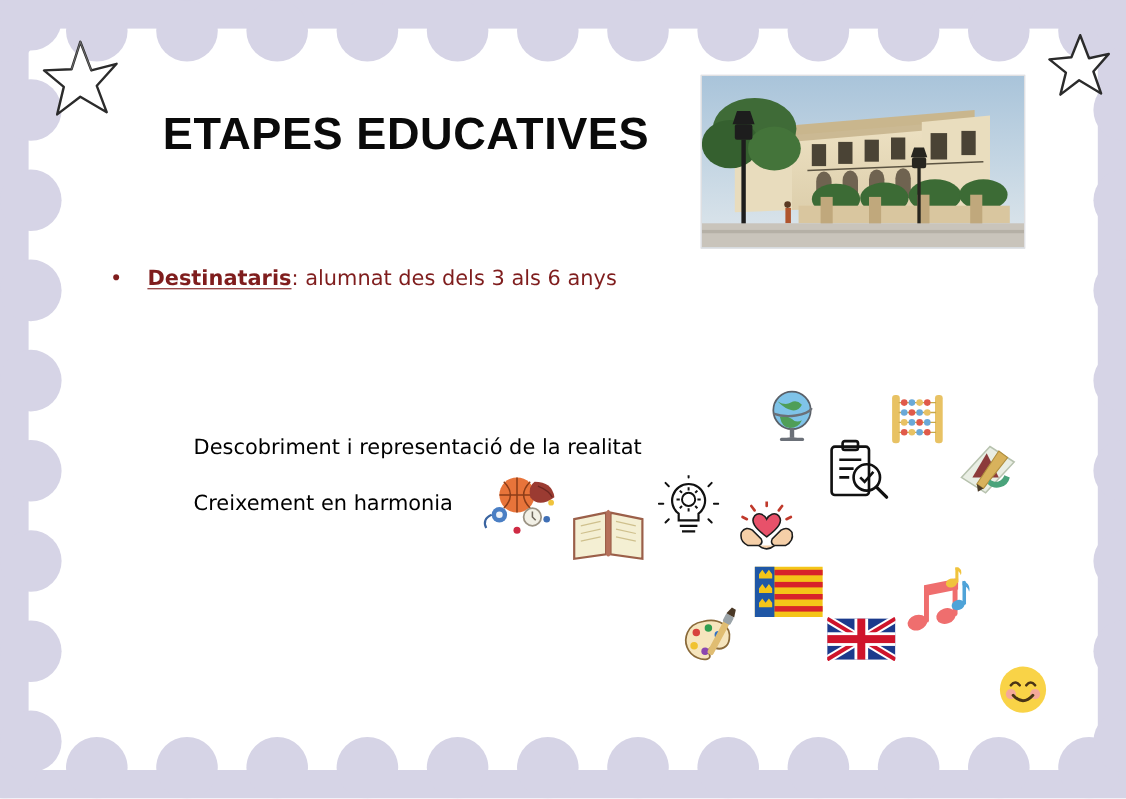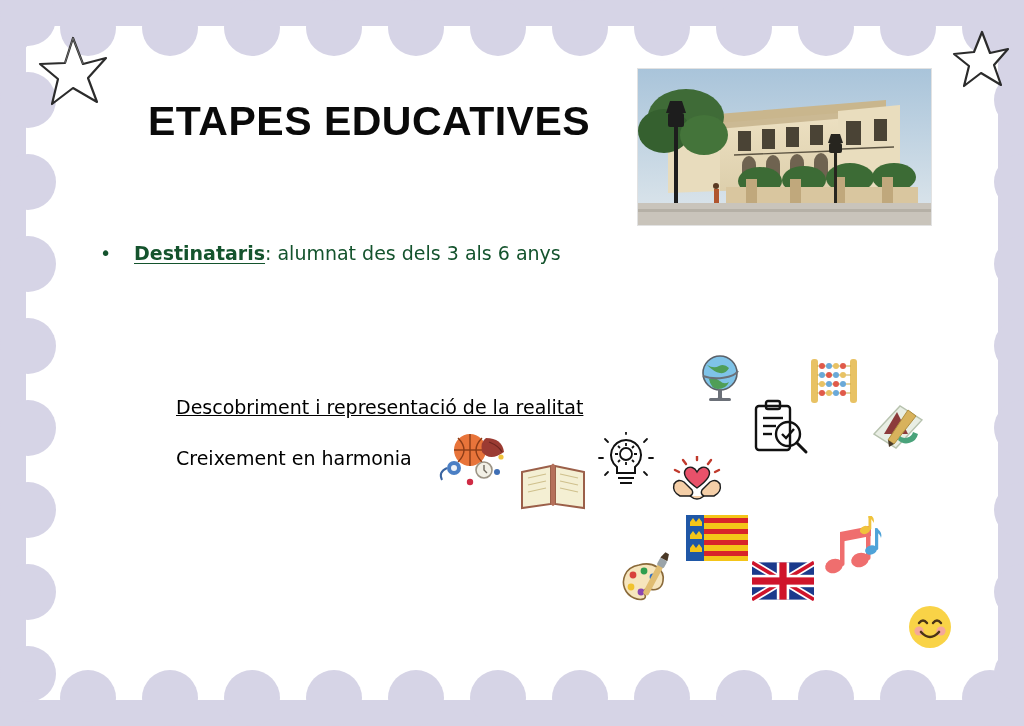--- a/index.html
+++ b/index.html
@@ -94,21 +94,21 @@
     background: #cfd8e3;
   }
   #photo svg { display: block; }
 
   
   .bullet-row {
     position: absolute;
     left: 100px;
     font-family: "DejaVu Sans", sans-serif;
     font-size: 19px;
-    color: #14532d;
+    color: #7f1d1d;
     white-space: nowrap;
   }
   #bullet-0 { top: 242px; }
   #bullet-1 { top: 290px; }
   #bullet-2 { top: 337px; }
 
   .bullet-dot {
     display: inline-block;
     width: 34px;
     font-size: 19px;
@@ -126,21 +126,21 @@
 
   
   .area-line {
     position: absolute;
     left: 176px;
     font-family: "DejaVu Sans", sans-serif;
     font-size: 19px;
     color: #000;
     white-space: nowrap;
   }
-  #area-0 { top: 396px; text-decoration: underline; }
+  #area-0 { top: 396px; }
   #area-1 { top: 447px; }
   #area-2 { top: 531px; }
 
   
   .deco-icon {
     position: absolute;
     pointer-events: none;
   }
   .deco-icon svg { display: block; }
 </style>

